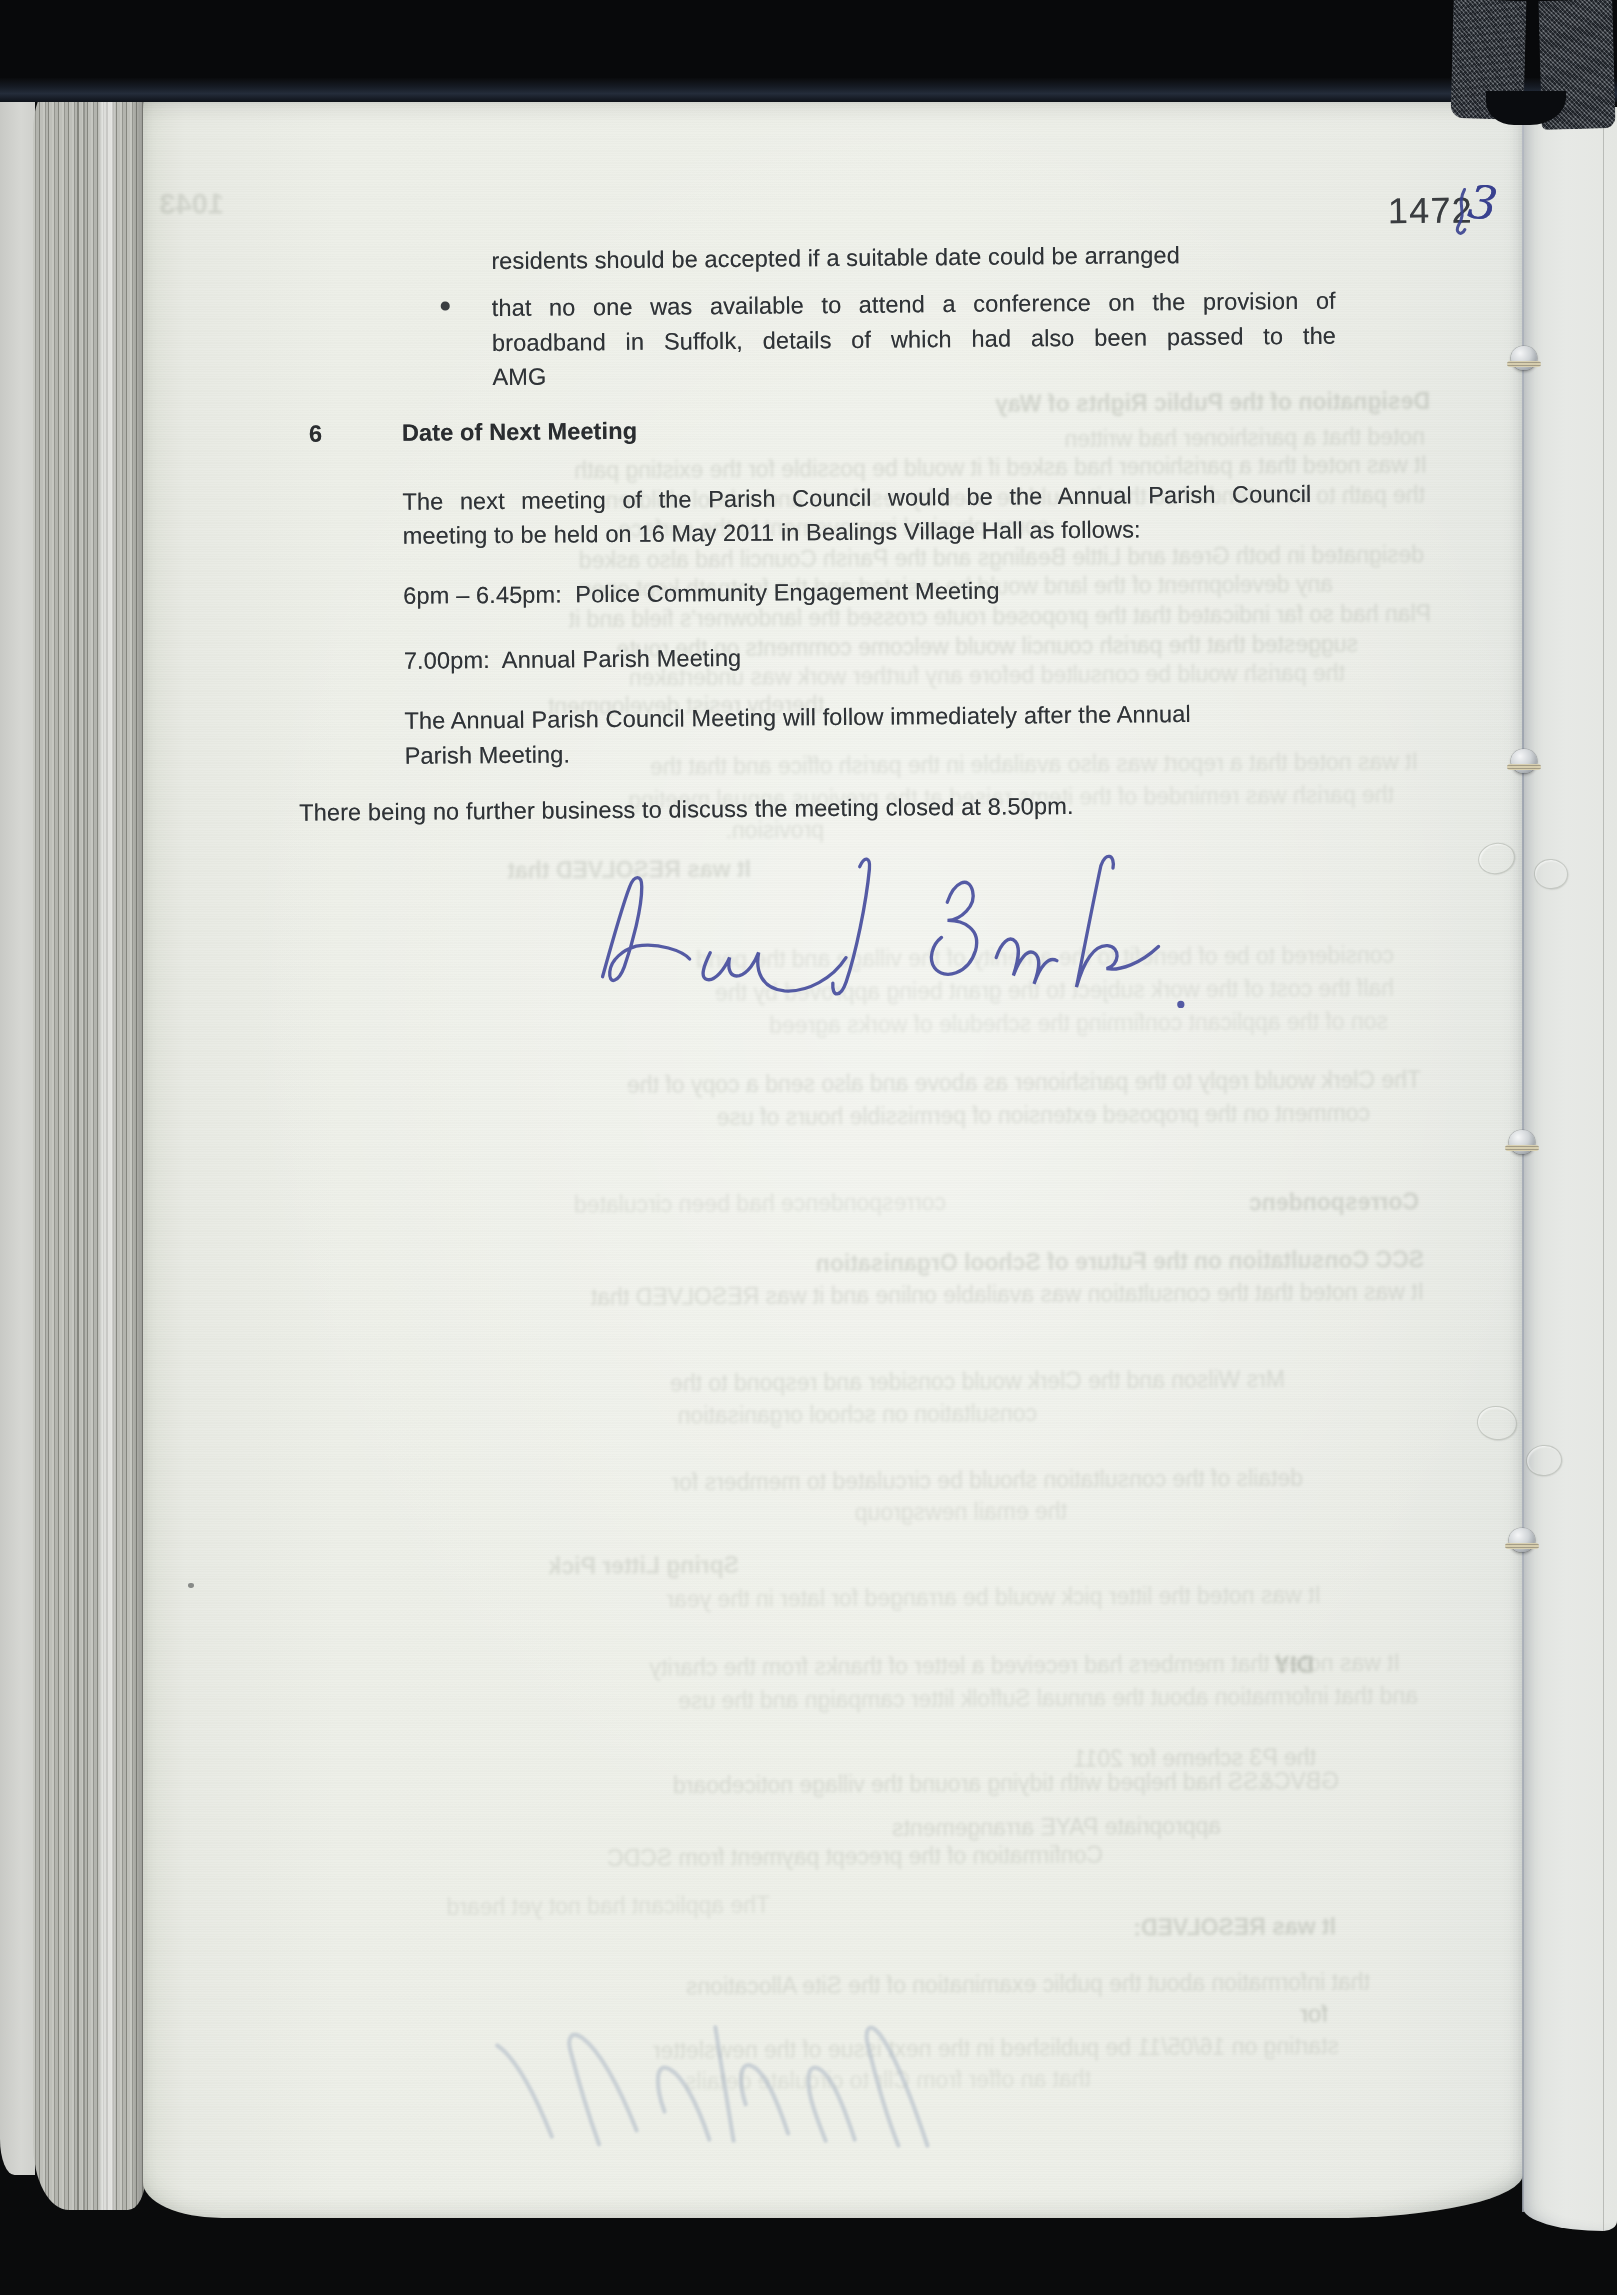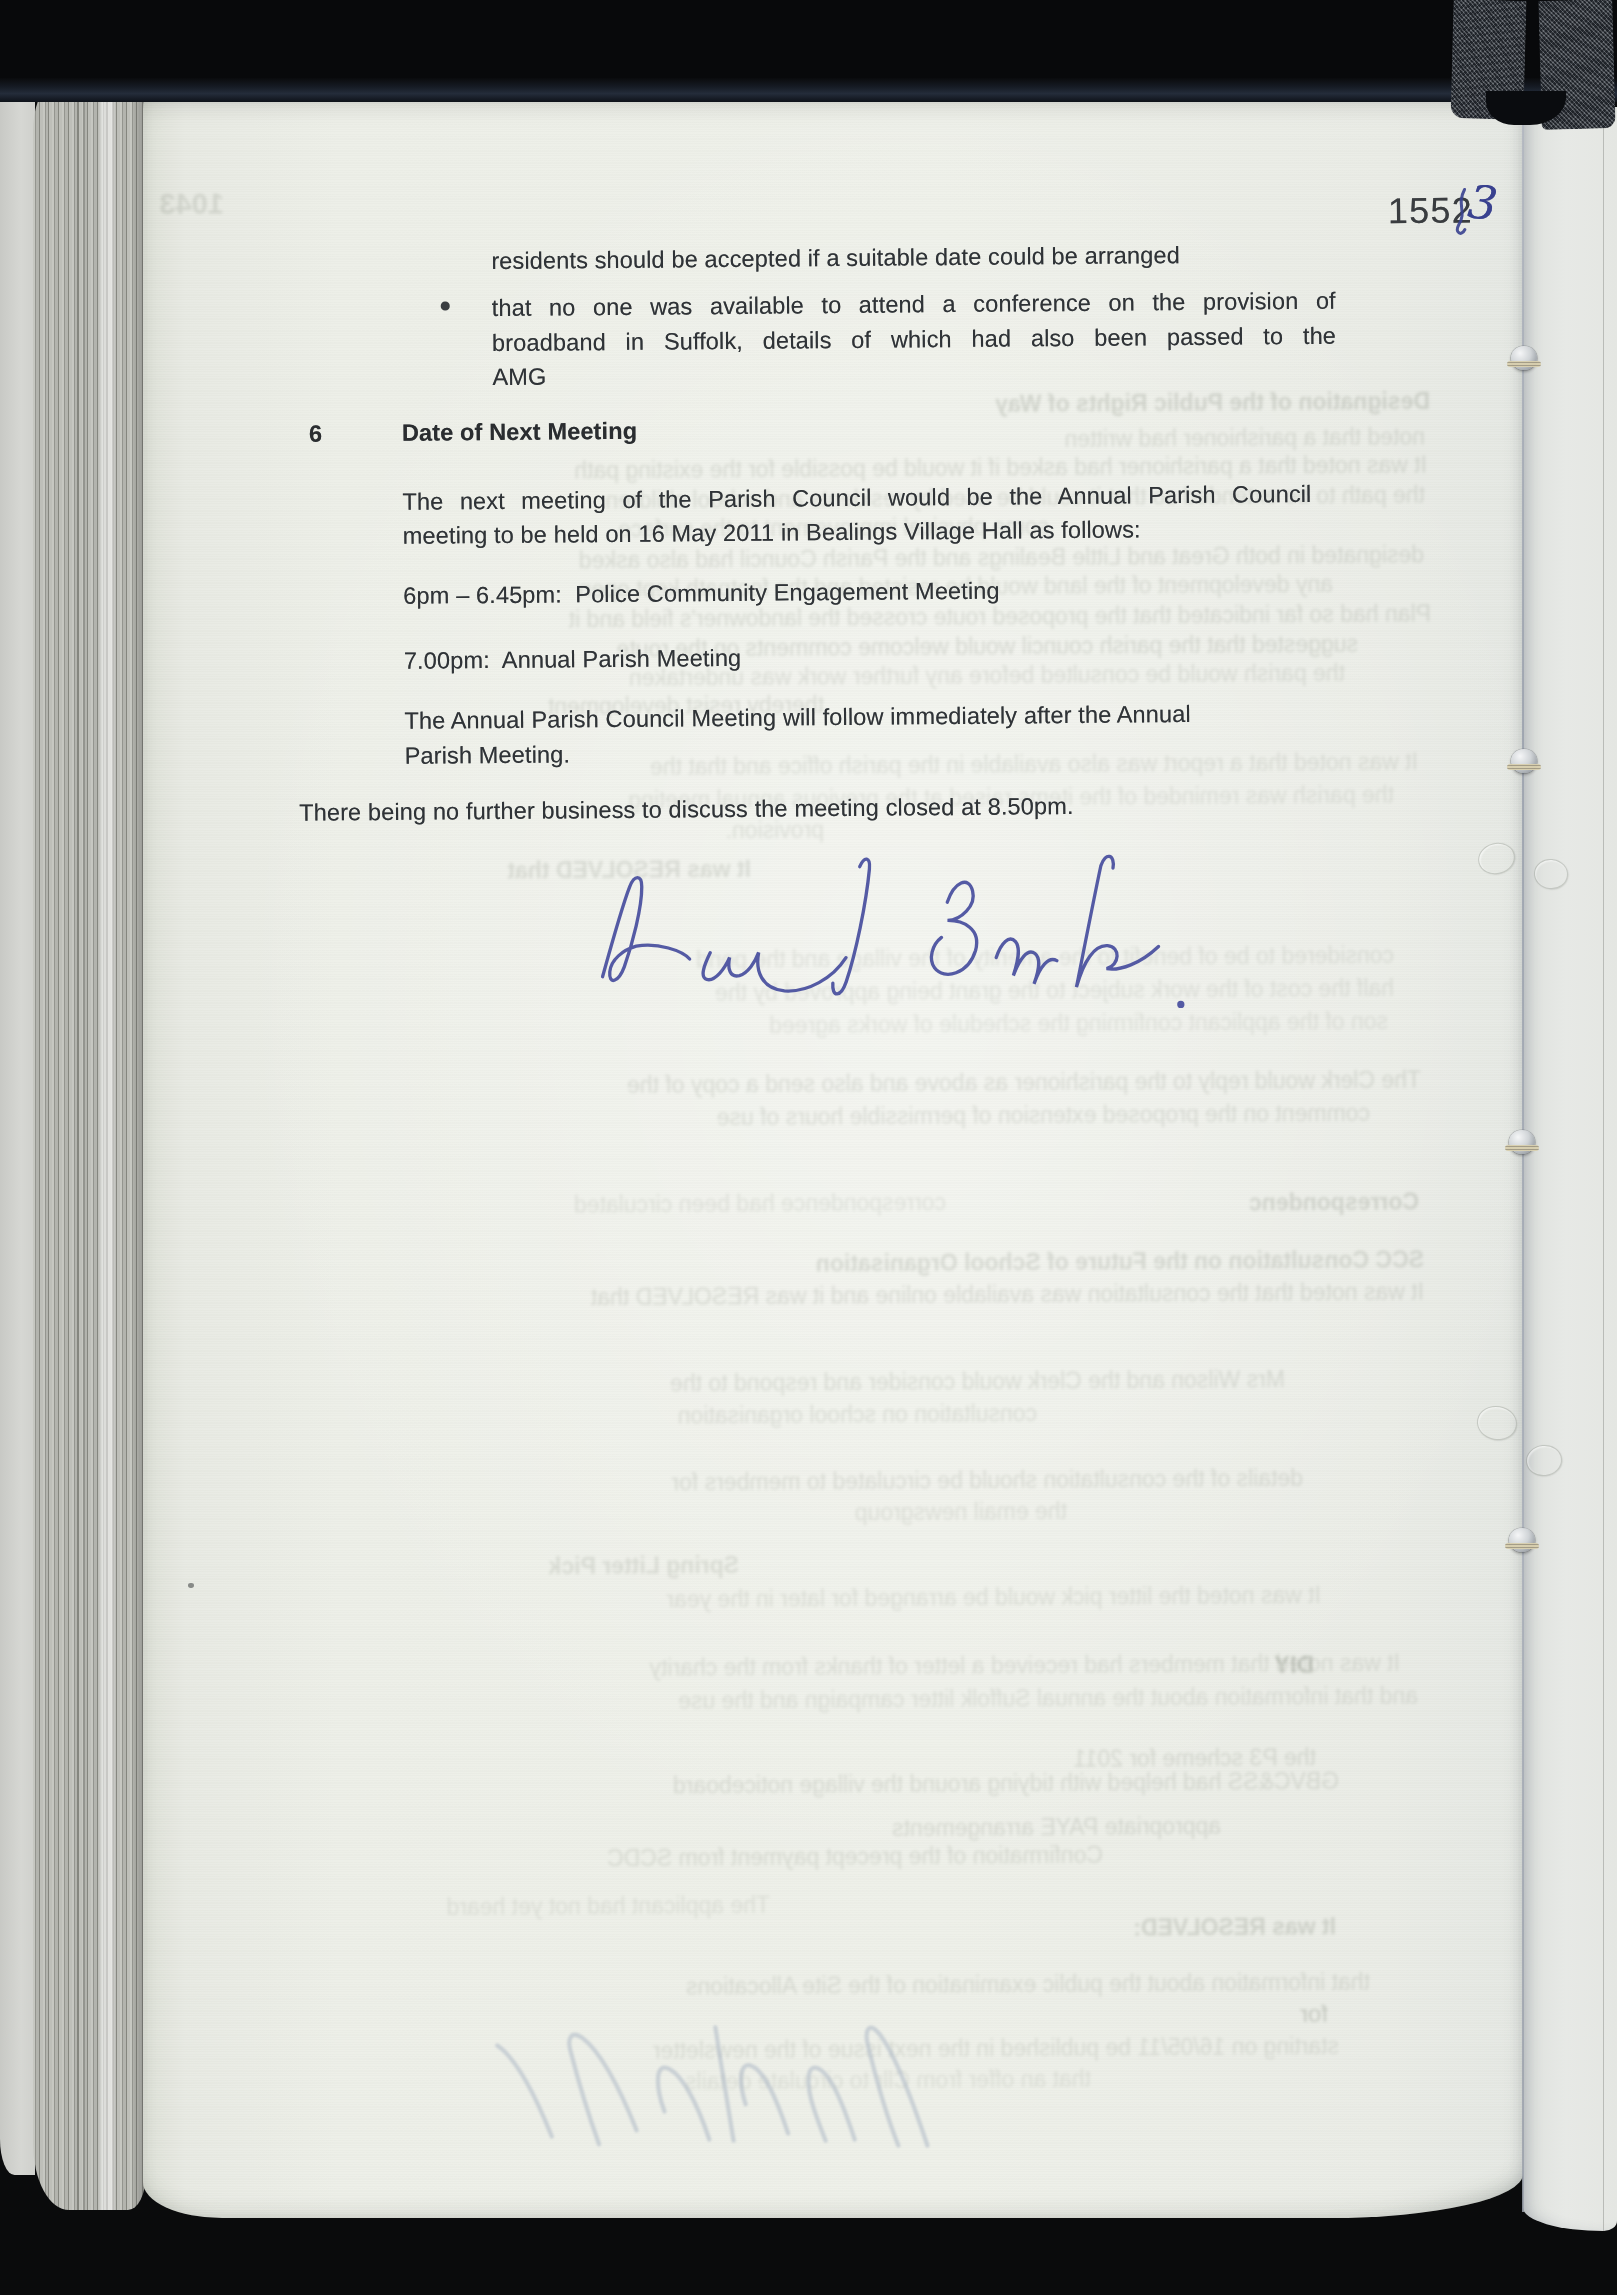--- a/index.html
+++ b/index.html
@@ -189,21 +189,21 @@
       <path d="M440,230 C460,170 486,120 510,112 C530,106 528,146 514,184"></path>
       <path d="M560,215 C590,140 620,85 650,62 C668,50 676,62 668,88 C652,150 632,210 622,238"></path>
       <path d="M700,225 C730,150 760,95 790,75"></path>
     </g>
   </svg>
 
   <div class="speck" style="left:188px;top:1583px;width:5.5px;height:4.8px"></div>
 
   <div class="content">
 
-    <div class="pagenum" style="left:1394px;top:195px"><span>155</span><span class="struck"><span>2</span><svg class="strike-svg" width="25.5" height="56" viewBox="0 0 42 92">
+    <div class="pagenum" style="left:1394px;top:195px"><span>147</span><span class="struck"><span>2</span><svg class="strike-svg" width="25.5" height="56" viewBox="0 0 42 92">
             <path d="M26 8 C12 34 30 44 16 66 C9 79 20 86 26 74" fill="none" stroke="#39418f" stroke-width="5" stroke-linecap="round" opacity="0.9"></path>
           </svg></span><span class="hand3">3</span></div>
 
     <div style="left:497px;top:242px;width:843px">residents should be accepted if a suitable date could be arranged</div>
 
     <div class="bullet-dot" style="left:446px;top:299px"></div>
     <div class="just" style="left:497px;top:289px;width:844px">that no one was available to attend a conference on the provision of</div>
     <div class="just" style="left:497px;top:324px;width:844px">broadband in Suffolk, details of which had also been passed to the</div>
     <div style="left:497px;top:358px;width:844px">AMG</div>
 

